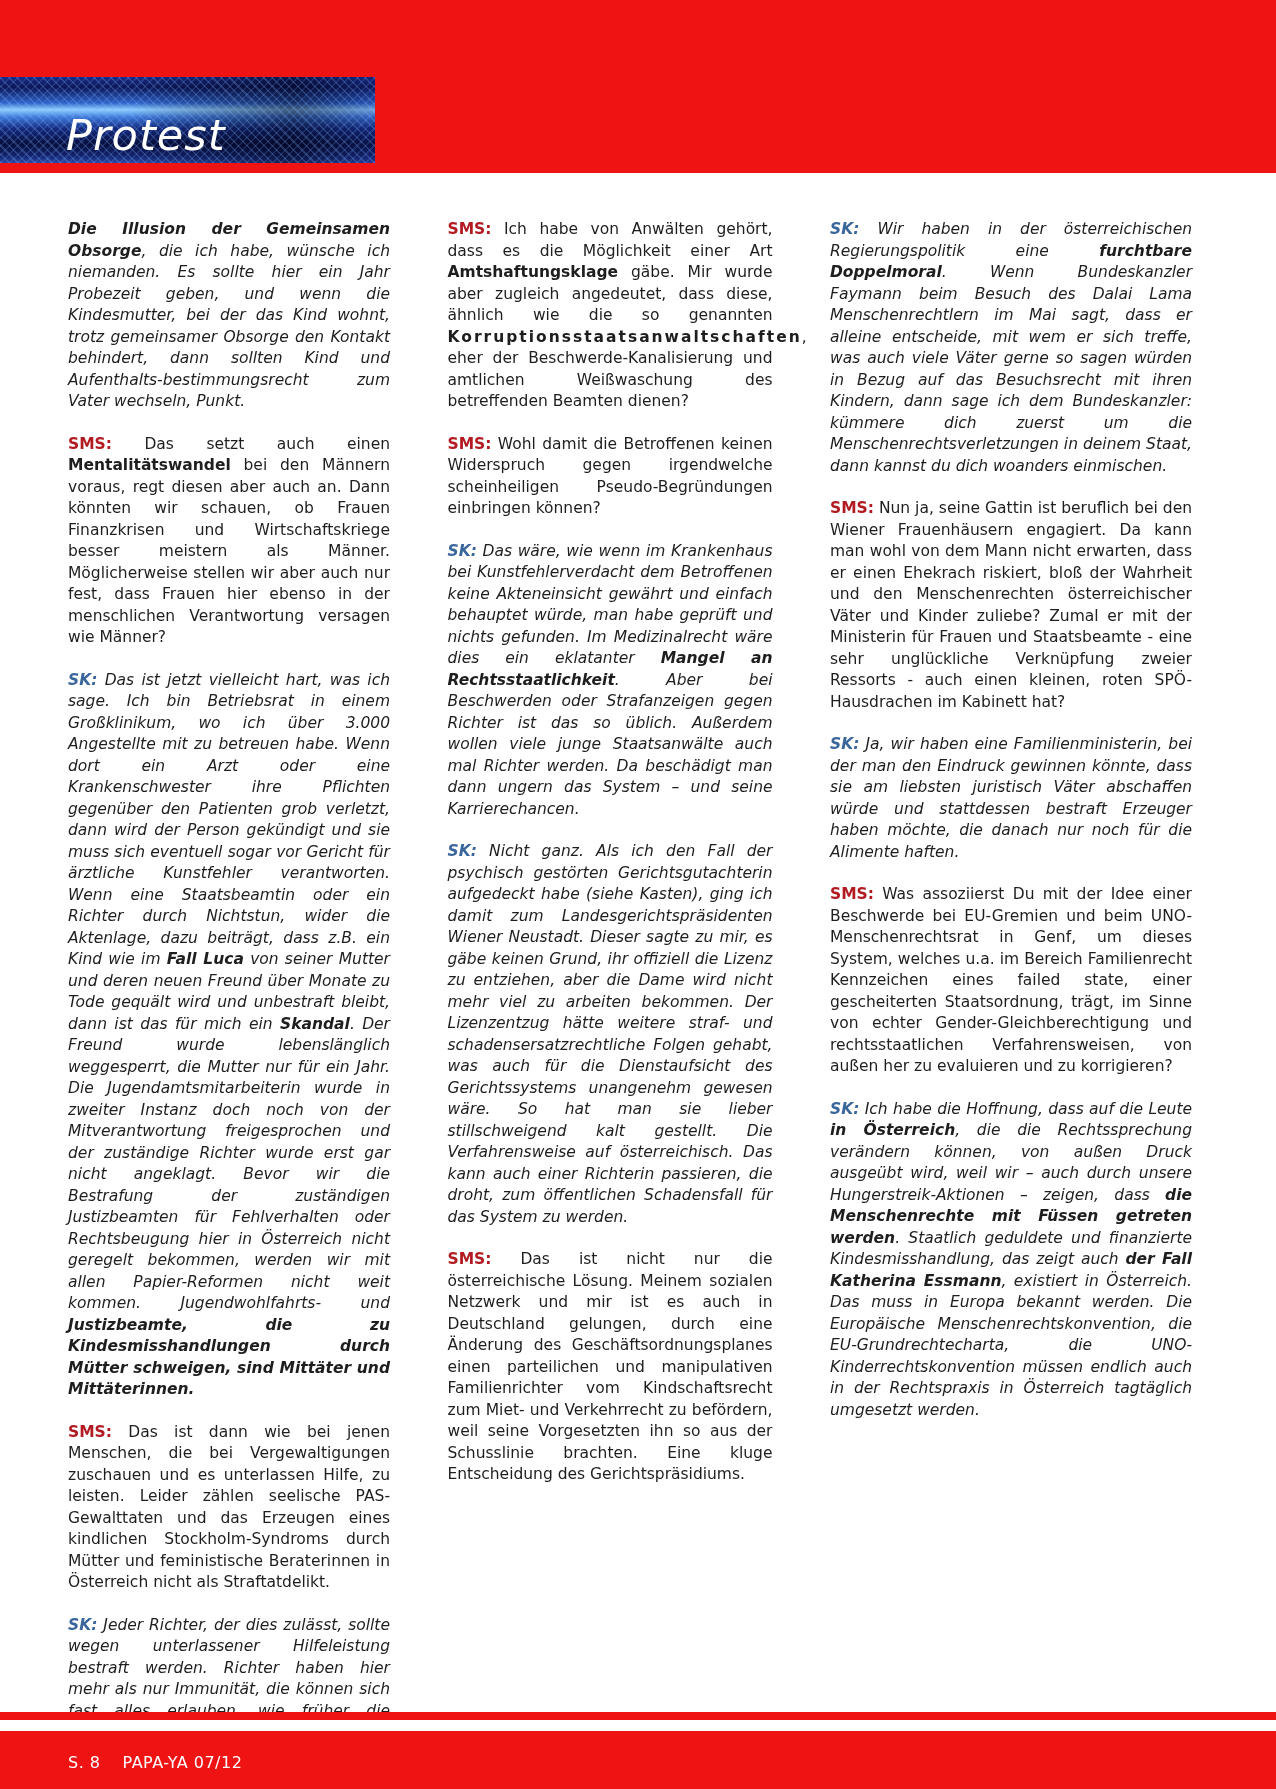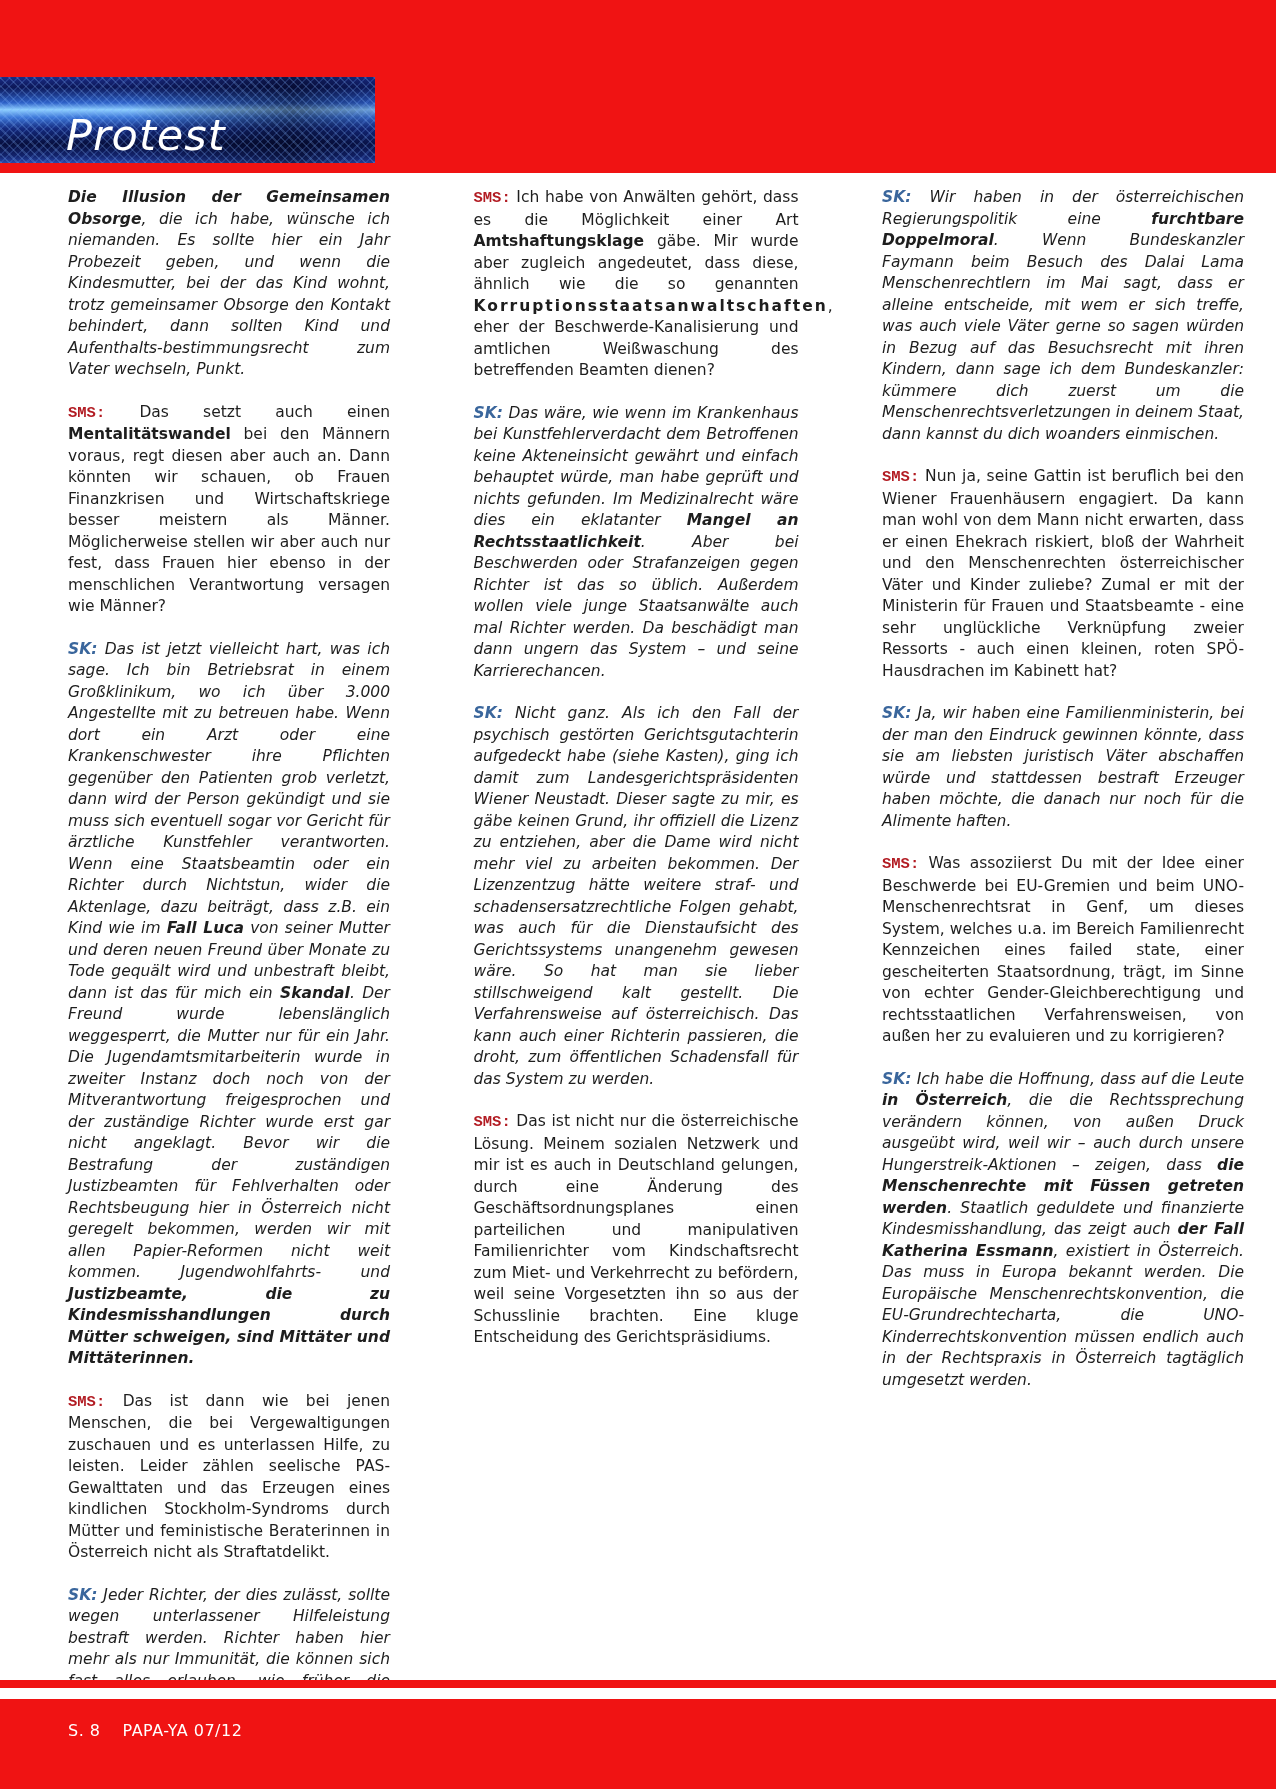--- a/index.html
+++ b/index.html
@@ -36,41 +36,42 @@
     color: #ffffff;
     font-size: 43px;
     font-style: italic;
     letter-spacing: 1px;
     line-height: 1;
   }
   
   .content {
     box-sizing: border-box;
     height: 1507px;
-    padding: 14px 32px 0 68px;
+    padding: 14px 84px 0 68px;
     display: flex;
     justify-content: space-between;
     overflow: hidden;
+    margin-top: 32px;
   }
   .col { flex: 0 0 auto; }
   .col-1 { width: 322px; }
   .col-2 { width: 325px; }
   .col-3 { width: 362px; }
   .para {
     margin: 0 0 21px 0;
     font-size: 15.5px;
     line-height: 21.5px;
     text-align: justify;
     color: var(--body-text, #1e1e1e);
   }
   .para.italic { font-style: italic; }
   .para.roman  { font-style: normal; }
   .para b { font-weight: bold; }
   .speaker { font-weight: bold; }
-  .speaker.sms { color: var(--sms-red, #b21b22); font-style: normal; font-family: Liberation Mono, monospace; }
+  .speaker.sms { color: var(--sms-red, #b21b22); font-style: normal; }
   .speaker.sk  { color: var(--sk-blue, #3a669c); font-style: italic; }
   .tracked { letter-spacing: 2px; }
   
   .footer-rule { height: 8px;  background: var(--frame-red, #f01313); }
   .footer-gap  { height: 11px; background: #ffffff; }
   .footer-band {
     box-sizing: border-box;
     height: 90px;
     background: var(--frame-red, #f01313);
     color: #ffffff;
@@ -94,20 +95,21 @@
   <div class="content">
     <div class="col col-1">
         <p class="para italic"><b>Die Illusion der Gemeinsamen Obsorge</b><span>, die ich habe, wünsche ich niemanden. Es sollte hier ein Jahr Probezeit geben, und wenn die Kindesmutter, bei der das Kind wohnt, trotz gemeinsamer Obsorge den Kontakt behindert, dann sollten Kind und Aufenthalts-bestimmungsrecht zum Vater wechseln, Punkt.</span></p>
         <p class="para roman"><span class="speaker sms">SMS:</span> <span>Das setzt auch einen </span><b>Mentalitätswandel</b><span> bei den Männern voraus, regt diesen aber auch an. Dann könnten wir schauen, ob Frauen Finanzkrisen und Wirtschaftskriege besser meistern als Männer. Möglicherweise stellen wir aber auch nur fest, dass Frauen hier ebenso in der menschlichen Verantwortung versagen wie Männer?</span></p>
         <p class="para italic"><span class="speaker sk">SK:</span> <span>Das ist jetzt vielleicht hart, was ich sage. Ich bin Betriebsrat in einem Großklinikum, wo ich über 3.000 Angestellte mit zu betreuen habe. Wenn dort ein Arzt oder eine Krankenschwester ihre Pflichten gegenüber den Patienten grob verletzt, dann wird der Person gekündigt und sie muss sich eventuell sogar vor Gericht für ärztliche Kunstfehler verantworten. Wenn eine Staatsbeamtin oder ein Richter durch Nichtstun, wider die Aktenlage, dazu beiträgt, dass z.B. ein Kind wie im </span><b>Fall Luca</b><span> von seiner Mutter und deren neuen Freund über Monate zu Tode gequält wird und unbestraft bleibt, dann ist das für mich ein </span><b>Skandal</b><span>. Der Freund wurde lebenslänglich weggesperrt, die Mutter nur für ein Jahr. Die Jugendamtsmitarbeiterin wurde in zweiter Instanz doch noch von der Mitverantwortung freigesprochen und der zuständige Richter wurde erst gar nicht angeklagt. Bevor wir die Bestrafung der zuständigen Justizbeamten für Fehlverhalten oder Rechtsbeugung hier in Österreich nicht geregelt bekommen, werden wir mit allen Papier-Reformen nicht weit kommen. Jugendwohlfahrts- und </span><b>Justizbeamte, die zu Kindesmisshandlungen durch Mütter schweigen, sind Mittäter und Mittäterinnen.</b></p>
         <p class="para roman"><span class="speaker sms">SMS:</span> <span>Das ist dann wie bei jenen Menschen, die bei Vergewaltigungen zuschauen und es unterlassen Hilfe, zu leisten. Leider zählen seelische PAS-Gewalttaten und das Erzeugen eines kindlichen Stockholm-Syndroms durch Mütter und feministische Beraterinnen in Österreich nicht als Straftatdelikt.</span></p>
         <p class="para italic"><span class="speaker sk">SK:</span> <span>Jeder Richter, der dies zulässt, sollte wegen unterlassener Hilfeleistung bestraft werden. Richter haben hier mehr als nur Immunität, die können sich fast alles erlauben, wie früher die Gerichtsgaufürsten.</span></p>
       </div>
     <div class="col col-2">
         <p class="para roman"><span class="speaker sms">SMS:</span> <span>Ich habe von Anwälten gehört, dass es die Möglichkeit einer Art </span><b>Amtshaftungsklage</b><span> gäbe. Mir wurde aber zugleich angedeutet, dass diese, ähnlich wie die so genannten </span><b class="tracked">Korruptionsstaatsanwaltschaften</b><span>, eher der Beschwerde-Kanalisierung und amtlichen Weißwaschung des betreffenden Beamten dienen?</span></p>
+        <p class="para roman"><span class="speaker sms">SMS:</span> <span>Wohl damit die Betroffenen keinen Widerspruch gegen irgendwelche scheinheiligen Pseudo-Begründungen einbringen können?</span></p>
         <p class="para italic"><span class="speaker sk">SK:</span> <span>Das wäre, wie wenn im Krankenhaus bei Kunstfehlerverdacht dem Betroffenen keine Akteneinsicht gewährt und einfach behauptet würde, man habe geprüft und nichts gefunden. Im Medizinalrecht wäre dies ein eklatanter </span><b>Mangel an Rechtsstaatlichkeit</b><span>. Aber bei Beschwerden oder Strafanzeigen gegen Richter ist das so üblich. Außerdem wollen viele junge Staatsanwälte auch mal Richter werden. Da beschädigt man dann ungern das System – und seine Karrierechancen.</span></p>
         <p class="para italic"><span class="speaker sk">SK:</span> <span>Nicht ganz. Als ich den Fall der psychisch gestörten Gerichtsgutachterin aufgedeckt habe (siehe Kasten), ging ich damit zum Landesgerichtspräsidenten Wiener Neustadt. Dieser sagte zu mir, es gäbe keinen Grund, ihr offiziell die Lizenz zu entziehen, aber die Dame wird nicht mehr viel zu arbeiten bekommen. Der Lizenzentzug hätte weitere straf- und schadensersatzrechtliche Folgen gehabt, was auch für die Dienstaufsicht des Gerichtssystems unangenehm gewesen wäre. So hat man sie lieber stillschweigend kalt gestellt. Die Verfahrensweise auf österreichisch. Das kann auch einer Richterin passieren, die droht, zum öffentlichen Schadensfall für das System zu werden.</span></p>
         <p class="para roman"><span class="speaker sms">SMS:</span> <span>Das ist nicht nur die österreichische Lösung. Meinem sozialen Netzwerk und mir ist es auch in Deutschland gelungen, durch eine Änderung des Geschäftsordnungsplanes einen parteilichen und manipulativen Familienrichter vom Kindschaftsrecht zum Miet- und Verkehrrecht zu befördern, weil seine Vorgesetzten ihn so aus der Schusslinie brachten. Eine kluge Entscheidung des Gerichtspräsidiums.</span></p>
       </div>
     <div class="col col-3">
         <p class="para italic"><span class="speaker sk">SK:</span> <span>Wir haben in der österreichischen Regierungspolitik eine </span><b>furchtbare Doppelmoral</b><span>. Wenn Bundeskanzler Faymann beim Besuch des Dalai Lama Menschenrechtlern im Mai sagt, dass er alleine entscheide, mit wem er sich treffe, was auch viele Väter gerne so sagen würden in Bezug auf das Besuchsrecht mit ihren Kindern, dann sage ich dem Bundeskanzler: kümmere dich zuerst um die Menschenrechtsverletzungen in deinem Staat, dann kannst du dich woanders einmischen.</span></p>
         <p class="para roman"><span class="speaker sms">SMS:</span> <span>Nun ja, seine Gattin ist beruflich bei den Wiener Frauenhäusern engagiert. Da kann man wohl von dem Mann nicht erwarten, dass er einen Ehekrach riskiert, bloß der Wahrheit und den Menschenrechten österreichischer Väter und Kinder zuliebe? Zumal er mit der Ministerin für Frauen und Staatsbeamte - eine sehr unglückliche Verknüpfung zweier Ressorts -  auch einen kleinen, roten SPÖ-Hausdrachen im Kabinett hat?</span></p>
         <p class="para italic"><span class="speaker sk">SK:</span> <span>Ja, wir haben eine Familienministerin, bei der man den Eindruck gewinnen könnte, dass sie am liebsten juristisch Väter abschaffen würde und stattdessen bestraft Erzeuger haben möchte, die danach nur noch für die Alimente haften.</span></p>
         <p class="para roman"><span class="speaker sms">SMS:</span> <span>Was assoziierst Du mit der Idee einer Beschwerde bei EU-Gremien und beim UNO-Menschenrechtsrat in Genf, um dieses System, welches u.a. im Bereich Familienrecht Kennzeichen eines failed state, einer gescheiterten Staatsordnung, trägt, im Sinne von echter Gender-Gleichberechtigung und rechtsstaatlichen Verfahrensweisen, von außen her zu evaluieren und zu korrigieren?</span></p>
         <p class="para italic"><span class="speaker sk">SK:</span> <span>Ich habe die Hoffnung, dass auf die Leute </span><b>in Österreich</b><span>, die die Rechtssprechung verändern können, von außen Druck ausgeübt wird, weil wir – auch durch unsere Hungerstreik-Aktionen – zeigen, dass </span><b>die Menschenrechte mit Füssen getreten werden</b><span>. Staatlich geduldete und finanzierte Kindesmisshandlung, das zeigt auch </span><b>der Fall Katherina Essmann</b><span>, existiert in Österreich. Das muss in Europa bekannt werden. Die Europäische Menschenrechtskonvention, die EU-Grundrechtecharta, die UNO-Kinderrechtskonvention müssen endlich auch in der Rechtspraxis in Österreich tagtäglich umgesetzt werden.</span></p>

